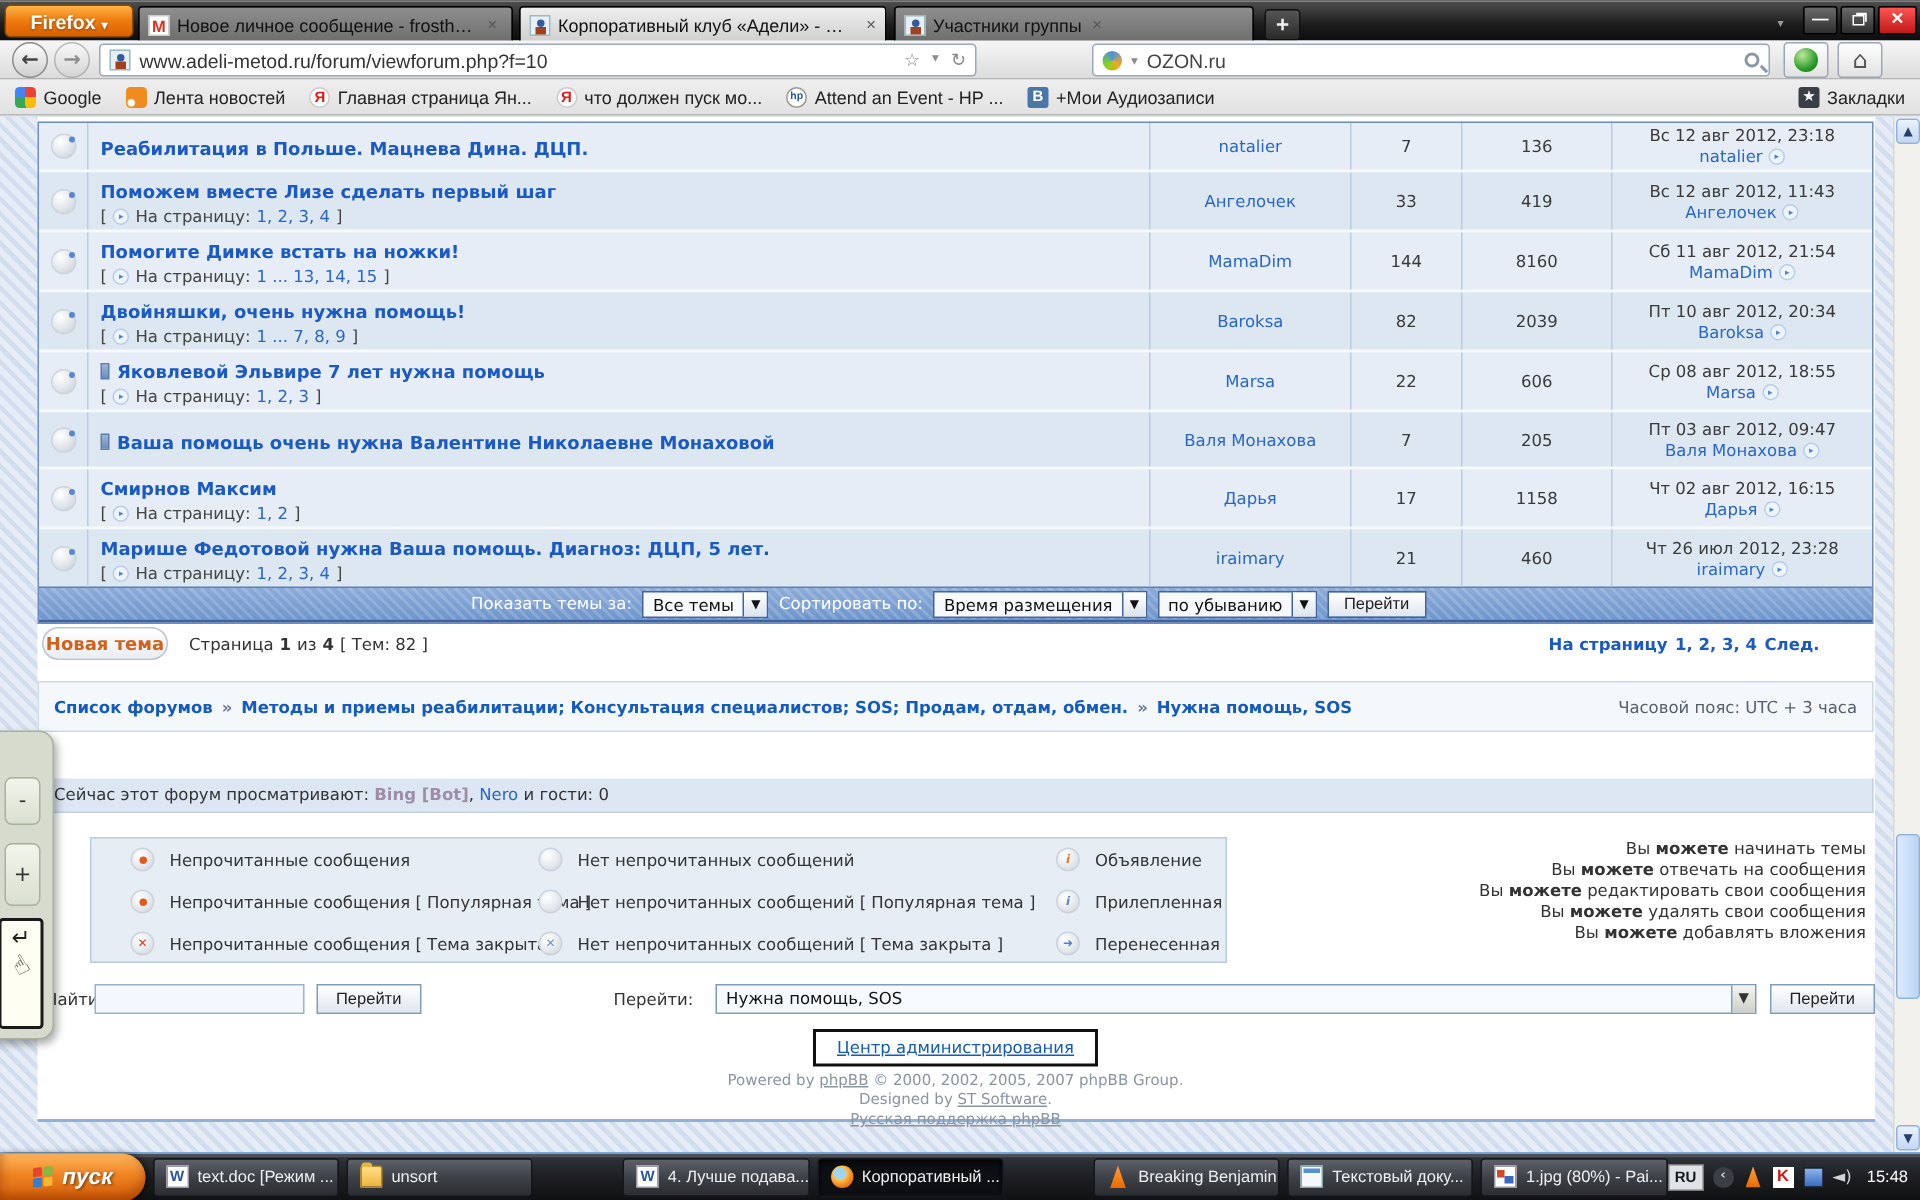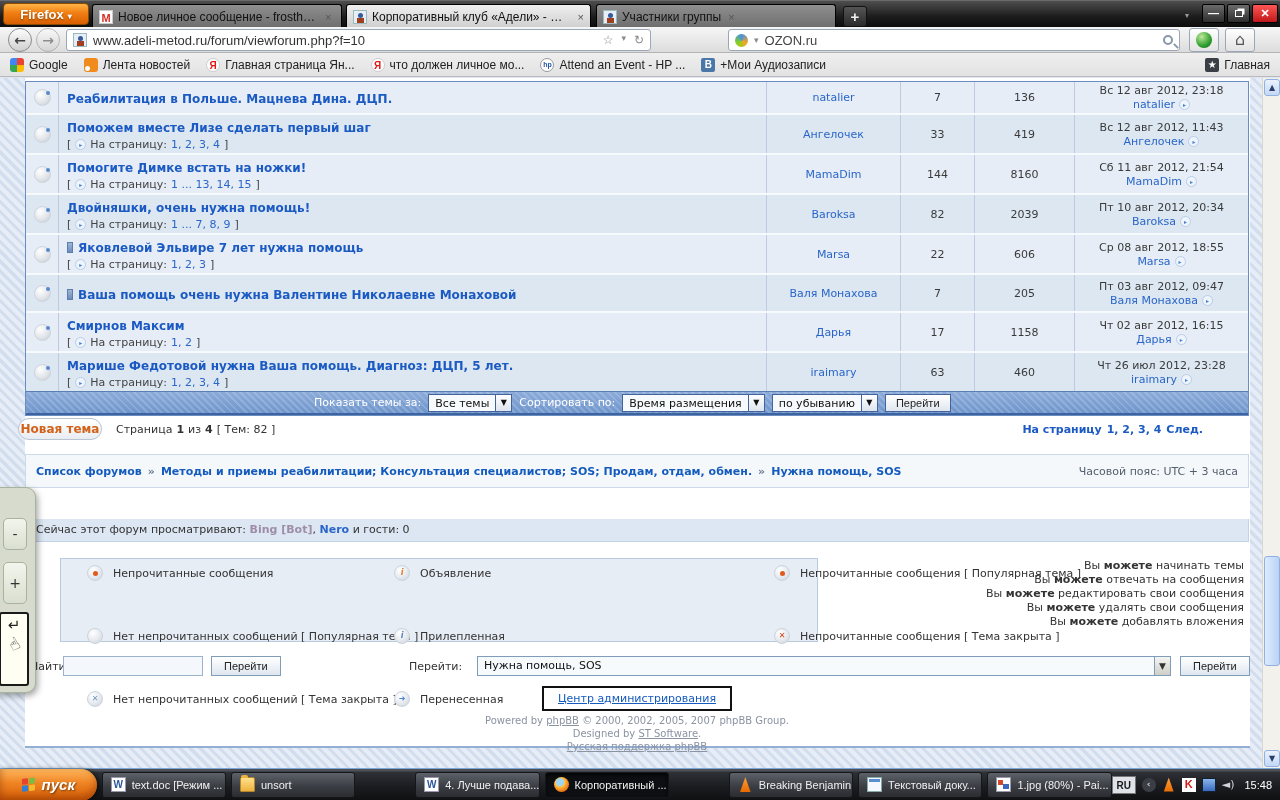--- a/index.html
+++ b/index.html
@@ -112,45 +112,45 @@
   .tablebottom { display:flex; align-items:center; height:24px; font-size:11px; color:#fff;
     background:repeating-linear-gradient(45deg,rgba(255,255,255,.16) 0 2px,rgba(255,255,255,0) 2px 5px),
       linear-gradient(#8cabd9,#6f96cc); border-top:1px solid #5a7fb5; border-bottom:2px solid #3d63a0; gap:7px; padding-left:288px; }
   .xpselect { display:flex; align-items:stretch; height:18px; background:#f7fafd; border:1px solid #44639a; font-size:11px; color:#111; }
   .xpselect .val { padding:2px 6px; white-space:nowrap; }
   .xpselect .dbtn { width:16px; background:linear-gradient(#ffffff,#dde4ee); border-left:1px solid #44639a;
     color:#111; font:8px/16px "DejaVu Sans",sans-serif; text-align:center; }
   .xpbtn { height:18px; background:linear-gradient(#ffffff,#dfe6ef); border:1px solid #44639a; color:#222;
     font-size:11px; padding:1px 10px; line-height:15px; }
 
-  .pagebarrow { position:absolute; left:15px; top:338px; width:1224px; height:26px; display:flex; align-items:center; font-size:11px; color:#333; }
+  .pagebarrow { position:absolute; left:25px; top:338px; width:1224px; height:26px; display:flex; align-items:center; font-size:11px; color:#333; }
   .newtopic { width:84px; height:22px; margin-left:3px; border:1px solid #b9c4d2; border-radius:11px;
     background:linear-gradient(#ffffff,#e9edf2); color:#d2621a; font:bold 12px/20px "DejaVu Sans",sans-serif; text-align:center; }
   .pageinfo { margin-left:14px; display:flex; gap:4px; }
   .pagelinks { margin-left:auto; margin-right:36px; color:#1b5ac2; font-weight:bold; display:flex; gap:5px; }
 
   .breadcrumbbar { position:absolute; left:25px; top:376px; width:1224px; height:27px; background:#f4f8fb;
     border:1px solid #ccd9e8; display:flex; align-items:center; padding:16px 10px; font-size:11px; }
   .crumbs { display:flex; align-items:center; gap:6px; flex-wrap:nowrap; overflow:hidden; white-space:nowrap; }
   .crumbs a { color:#155bbd; font-weight:bold; text-decoration:none; }
   .crumbs .sep { color:#6a7a90; font-weight:bold; }
   .tz { margin-left:auto; color:#55606e; }
 
   .wh-header { position:absolute; left:25px; top:416px; width:1224px; height:25px;
     background:repeating-linear-gradient(45deg,rgba(255,255,255,.14) 0 2px,rgba(255,255,255,0) 2px 5px),
       linear-gradient(#a5bde4,#6f96cc); border:1px solid #5a7fb5; color:#fff; font-weight:bold; font-size:12px;
     line-height:23px; padding-left:10px; }
   .wh-info { position:absolute; left:25px; top:441px; width:1224px; height:23px; background:#dde7f3;
     border:1px solid #c3d2e4; border-top:none; font-size:11px; color:#333; line-height:21px; padding-left:10px; }
   .wh-info .bot { color:#9e8da7; font-weight:bold; }
-  .wh-info .usr { color:#2a66c8; font-weight:bold; }
+  .wh-info .usr { color:#2a66c8; font-weight:normal; }
 
   .legendbox { position:absolute; left:60px; top:480px; width:758px; height:84px; background:#e7edf5;
     border:1px solid #b9cbdf; display:grid; grid-template-columns:272px 345px auto; grid-auto-rows:28px;
-    align-items:center; padding:0 0 0 26px; font-size:11px; color:#333;gap:35px; }
+    align-items:center; padding:0 0 0 26px; font-size:11px; color:#333; }
   .litem { display:flex; align-items:center; gap:10px; white-space:nowrap; }
   .lic { width:16px; height:16px; border-radius:50%; flex:0 0 16px; position:relative;
     background:radial-gradient(circle at 35% 30%, #ffffff, #e3e7ec 60%, #c9d0da); border:1px solid #ccd3dc;
     text-align:center; font:bold 8px/14px "DejaVu Sans",sans-serif; }
   .lic.dot::after { content:""; position:absolute; left:5px; top:5px; width:5px; height:5px; border-radius:50%; background:#e05a1e; }
   .lic.xred { color:#d33c10; }
   .lic.xblue { color:#6f93c2; }
   .lic.iorange { color:#e0792a; font-style:italic; }
   .lic.iblue { color:#5a82c0; font-style:italic; }
   .lic.arrow { color:#4a82cf; }
@@ -293,33 +293,33 @@
     <div class="bmk">
         <span class="bicon rss"></span>
         <span>Лента новостей</span>
       </div>
     <div class="bmk">
         <span class="bicon ya">Я</span>
         <span>Главная страница Ян...</span>
       </div>
     <div class="bmk">
         <span class="bicon ya">Я</span>
-        <span>что должен личное мо...</span>
+        <span>что должен пуск мо...</span>
       </div>
     <div class="bmk">
         <span class="bicon hp">hp</span>
         <span>Attend an Event - HP ...</span>
       </div>
     <div class="bmk">
         <span class="bicon vk">B</span>
         <span>+Мои Аудиозаписи</span>
       </div>
     <div class="bmk-right">
         <span class="bicon star">★</span>
-        <span>Главная</span>
+        <span>Закладки</span>
       </div>
   </div>
 
   <div class="page">
     <div class="panel"></div>
 
     <div class="topictable">
 
       <div class="trow first single">
         <div class="c icon">
@@ -513,21 +513,21 @@
               <span>[</span>
               <span class="mini-arrow">▸</span>
               <span>На страницу:</span>
               <a class="pages">1, 2, 3, 4</a>
               <span>]</span>
             </div>
         </div>
         <div class="c authorc">
             <a>iraimary</a>
           </div>
-        <div class="c repliesc">63</div>
+        <div class="c repliesc">21</div>
         <div class="c viewsc">460</div>
         <div class="c lastc">
             <div class="ld">Чт 26 июл 2012, 23:28</div>
           <div class="la">
               <a>iraimary</a>
               <span class="mini-arrow">▸</span>
             </div>
           </div>
       </div>
 
@@ -581,20 +581,24 @@
       <span>Сейчас этот форум просматривают:</span>
       <a class="bot" style="text-decoration:none;">Bing [Bot]</a><span>,</span>
       <a class="usr" style="text-decoration:none;">Nero</a>
       <span>и гости: 0</span>
     </div>
 
     <div class="legendbox">
       <div class="litem">
           <span class="lic dot"></span>
           <span>Непрочитанные сообщения</span>
+        </div>
+      <div class="litem">
+          <span class="lic"></span>
+          <span>Нет непрочитанных сообщений</span>
         </div>
       <div class="litem">
           <span class="lic iorange">i</span>
           <span>Объявление</span>
         </div>
       <div class="litem">
           <span class="lic dot"></span>
           <span>Непрочитанные сообщения [ Популярная тема ]</span>
         </div>
       <div class="litem">

